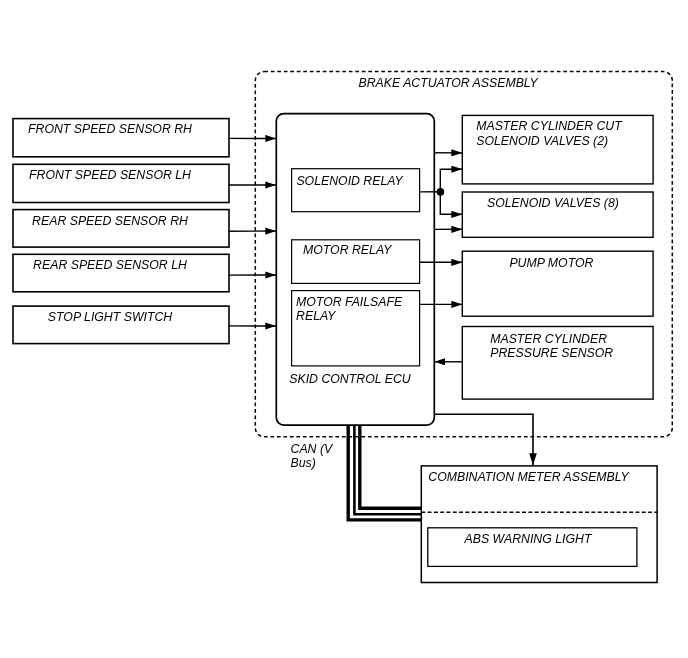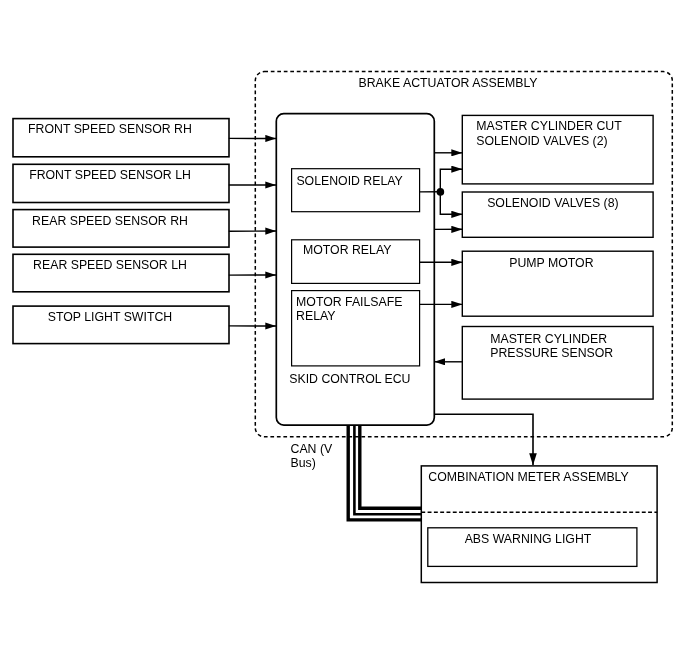--- a/index.html
+++ b/index.html
@@ -1,18 +1,18 @@
 <!DOCTYPE html>
 <html><head>
 <meta charset="utf-8">
 <title>ABS Block Diagram</title>
 <style>
   html,body{margin:0;padding:0;background:#ffffff;-webkit-font-smoothing:antialiased;}
   #page{position:relative;width:688px;height:658px;background:#ffffff;overflow:hidden;
-        font-family:"Liberation Sans",sans-serif;color:#a16207;}
+        font-family:"Liberation Sans",sans-serif;color:#a16207;font-style:italic;}
   #diagram{position:absolute;left:0;top:0;will-change:transform;}
 
   .lbl{font-family:"Liberation Sans",sans-serif;font-size:12.3px;fill:#000;}
 </style>
 </head>
 <body>
 
 <div id="page">
 <svg id="diagram" width="688" height="658" viewBox="0 0 688 658">
   <defs>

